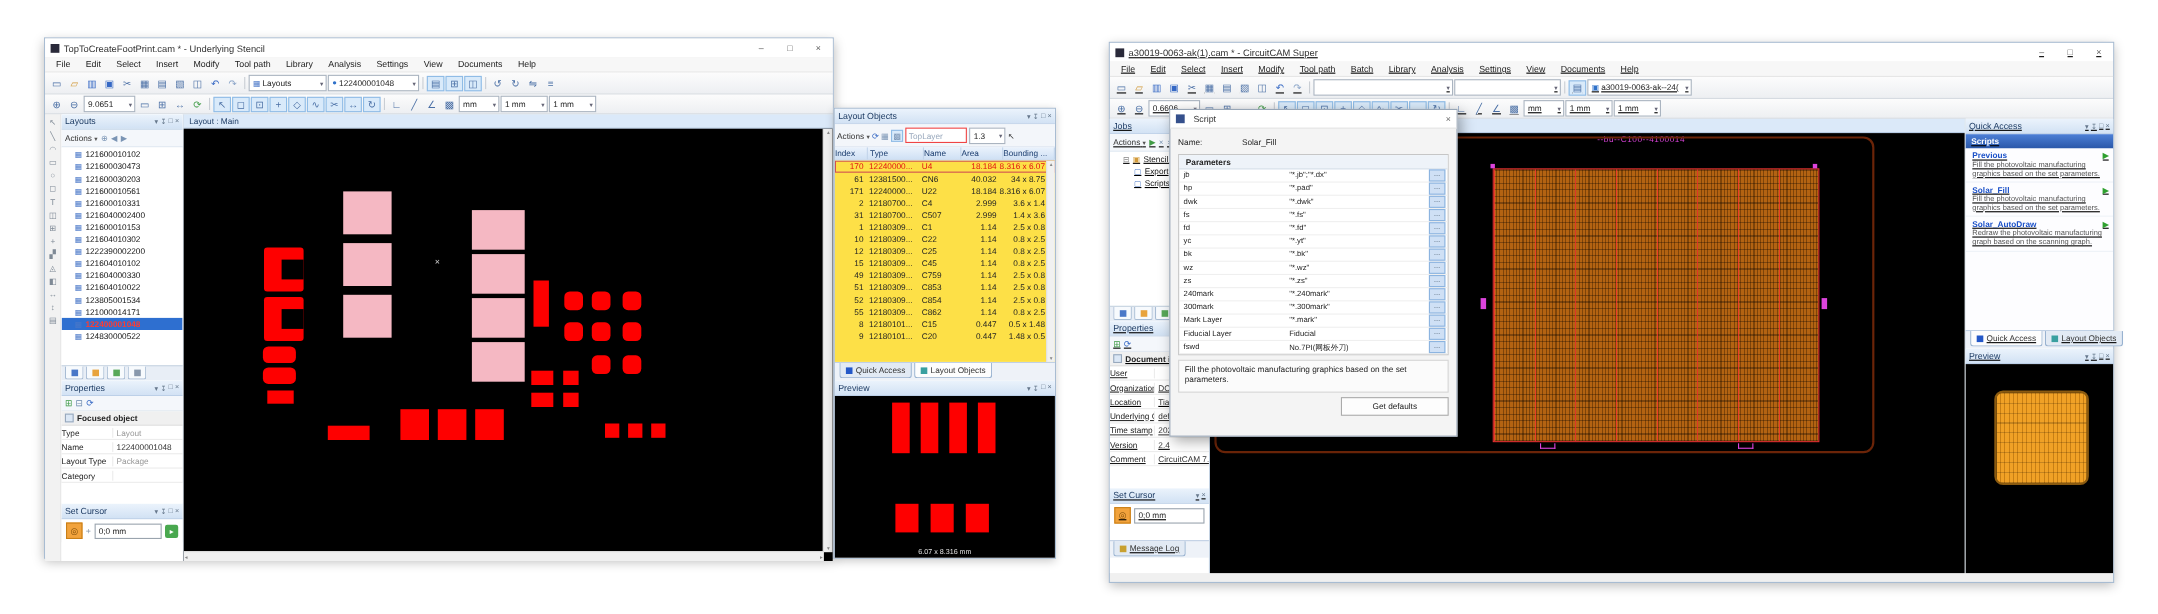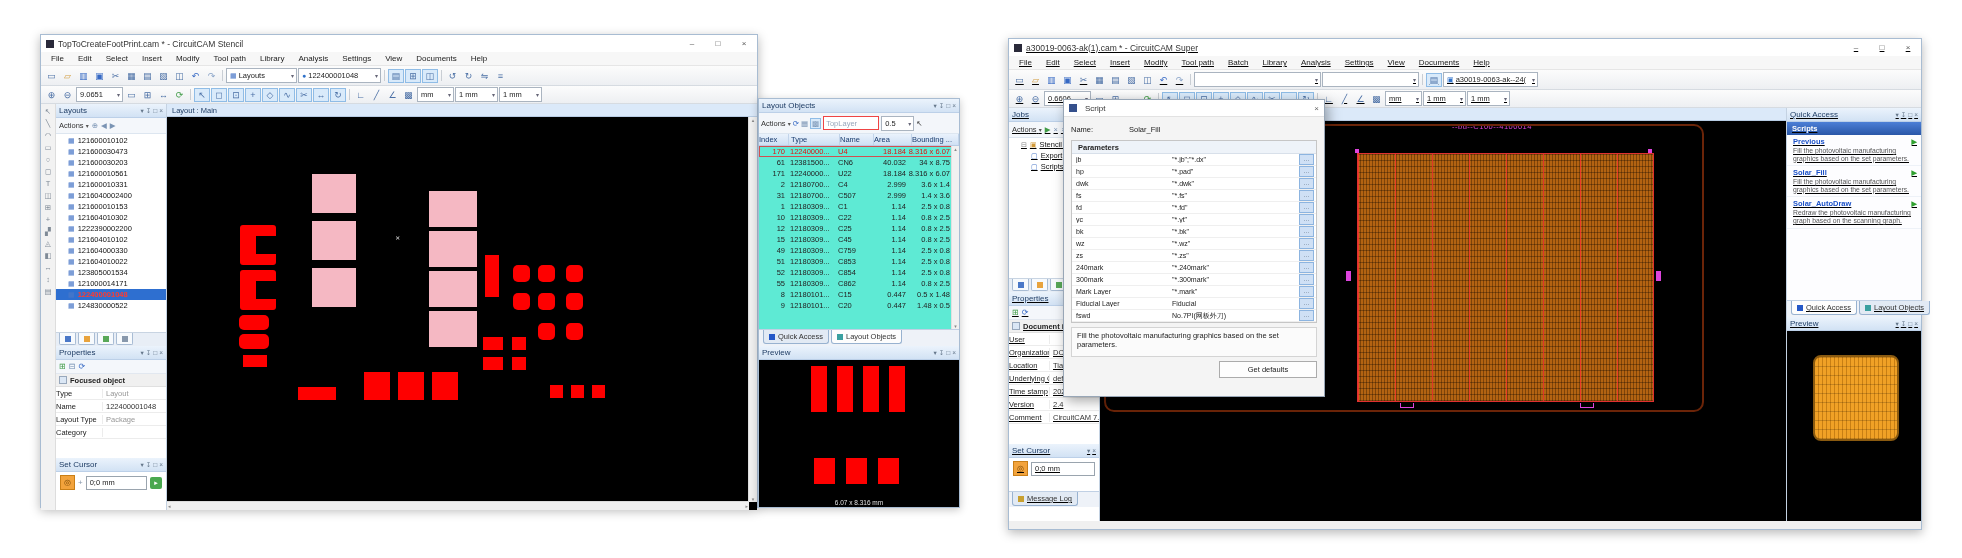--- a/index.html
+++ b/index.html
@@ -74,21 +74,21 @@
   .sh.round{border-radius:5px;background:#fe0000;}
   .upad{position:absolute;background:#fe0000;border-radius:3px;}
   .upad .notch{position:absolute;left:45%;top:28%;width:55%;height:44%;background:#000;}
   .cursor-mark{position:absolute;color:#c8c8c8;font-size:9px;transform:rotate(45deg);line-height:6px;}
   
   .lo{height:230px;}
   .lo-toolbar{height:20px;flex:0 0 auto;background:#f3f6fa;border-bottom:1px solid #dde6f0;display:flex;align-items:center;gap:2px;padding:0 2px;font-size:7.5px;color:#333;}
   .lo-input{width:52px;height:12px;border:1px solid #ef4444;background:#fff;color:#98a8bc;font-size:7.5px;display:flex;align-items:center;padding-left:2px;overflow:hidden;}
   .lo-colhead{display:flex;height:11px;flex:0 0 auto;background:linear-gradient(#eaf2fc,#cfe0f4);border-bottom:1px solid #b8cce4;font-size:7.5px;color:#1a3c6e;align-items:center;}
   .lo-colhead .hc{border-right:1px solid #c2d4ea;height:100%;display:flex;align-items:center;}
-  .lo-body{flex:1;background:#5eead4;overflow:hidden;position:relative;}
+  .lo-body{flex:1;background:#fde047;overflow:hidden;position:relative;}
   .lo-row{display:flex;height:11px;align-items:center;font-size:7.5px;color:#222;}
   .lo-row.sel{color:#e01010;outline:1px solid #d05050;outline-offset:-1px;}
   .lo-row.sel .cell{color:#e01010;}
   .c0{width:26px;text-align:right;padding-right:3px;flex:0 0 auto;}
   .c1{width:48px;padding-left:2px;flex:0 0 auto;overflow:hidden;white-space:nowrap;}
   .c2{width:33px;flex:0 0 auto;overflow:hidden;}
   .c3{width:35px;text-align:right;padding-right:2px;flex:0 0 auto;}
   .c4{flex:1;text-align:right;padding-right:9px;overflow:hidden;white-space:nowrap;}
   .lo-vscroll{position:absolute;top:0;right:0;bottom:0;width:7px;background:#f1f1f1;border-left:1px solid #e0e0e0;display:flex;flex-direction:column;justify-content:space-between;align-items:center;font-size:5px;color:#888;}
   .paltabs{height:16px;flex:0 0 auto;background:#eef2f8;border-top:1px solid #c0d0e4;display:flex;align-items:flex-start;gap:2px;padding-left:4px;}
@@ -150,21 +150,21 @@
   .fill{flex:1;background:#fff;}
 </style>
 </head>
 <body>
 
 <div class="screen">
 
   <div class="window lw">
     <div class="titlebar">
       <span class="app-ic"></span>
-      <span>TopToCreateFootPrint.cam * - CircuitCAM Stencil</span>
+      <span>TopToCreateFootPrint.cam * - Underlying Stencil</span>
       <span class="win-btns">
         <span class="win-btn">–</span>
         <span class="win-btn">□</span>
         <span class="win-btn">×</span>
       </span>
     </div>
     <div class="menubar" id="lw-menus">
         <span class="menu-item">File</span>
         <span class="menu-item">Edit</span>
         <span class="menu-item">Select</span>
@@ -503,21 +503,21 @@
             <span>×</span>
           </span>
       </div>
       <div class="lo-toolbar">
         <span><span>Actions</span> <span class="caret">▾</span></span>
         <span class="ar-ic" style="color:#3568c4">⟳</span>
         <span class="ar-ic">▦</span>
         <span class="ar-ic" style="background:#d9eafa;border:1px solid #8fbce6;padding:0 1px">▩</span>
         <span class="lo-input">TopLayer</span>
         <span class="combo" style="width:26px">
-          <span>0.5</span>
+          <span>1.3</span>
             <span class="arr">▾</span>
         </span>
         <span class="ar-ic" style="color:#333">↖</span>
       </div>
       <div class="lo-colhead" id="lo-cols">
           <span class="hc c0">Index</span>
           <span class="hc c1">Type</span>
           <span class="hc c2">Name</span>
           <span class="hc c3">Area</span>
           <span class="hc c4">Bounding ...</span>

